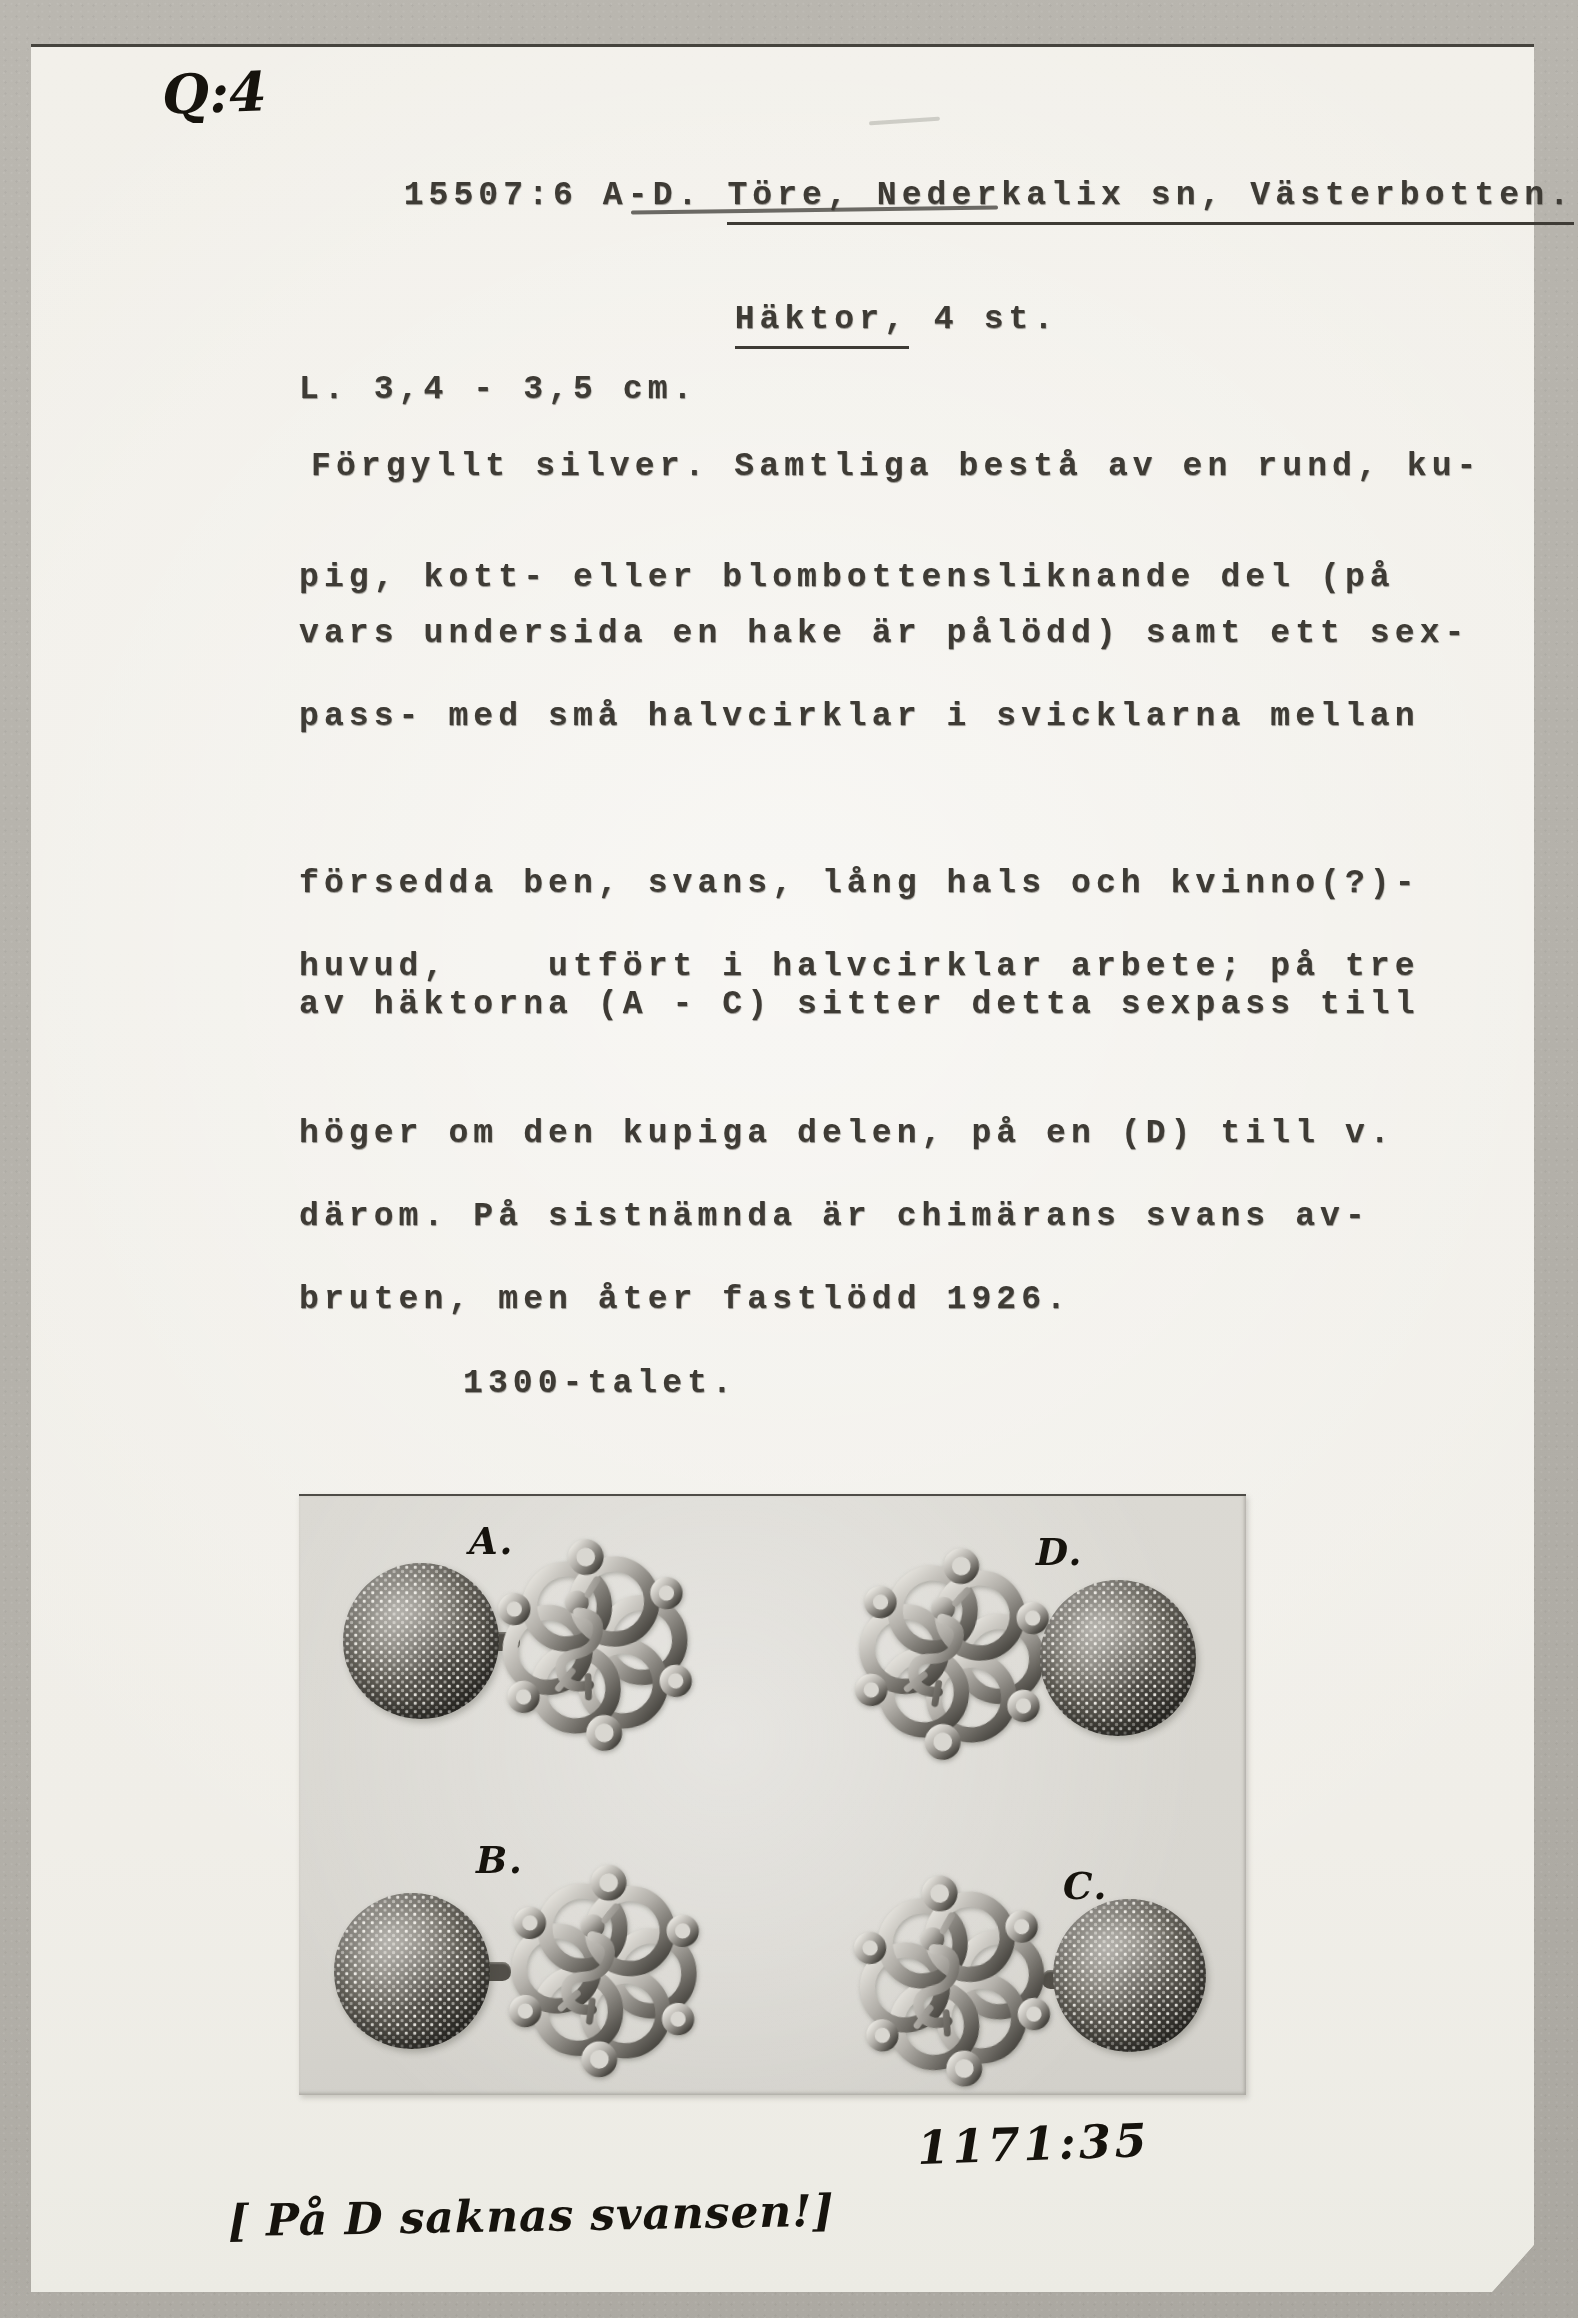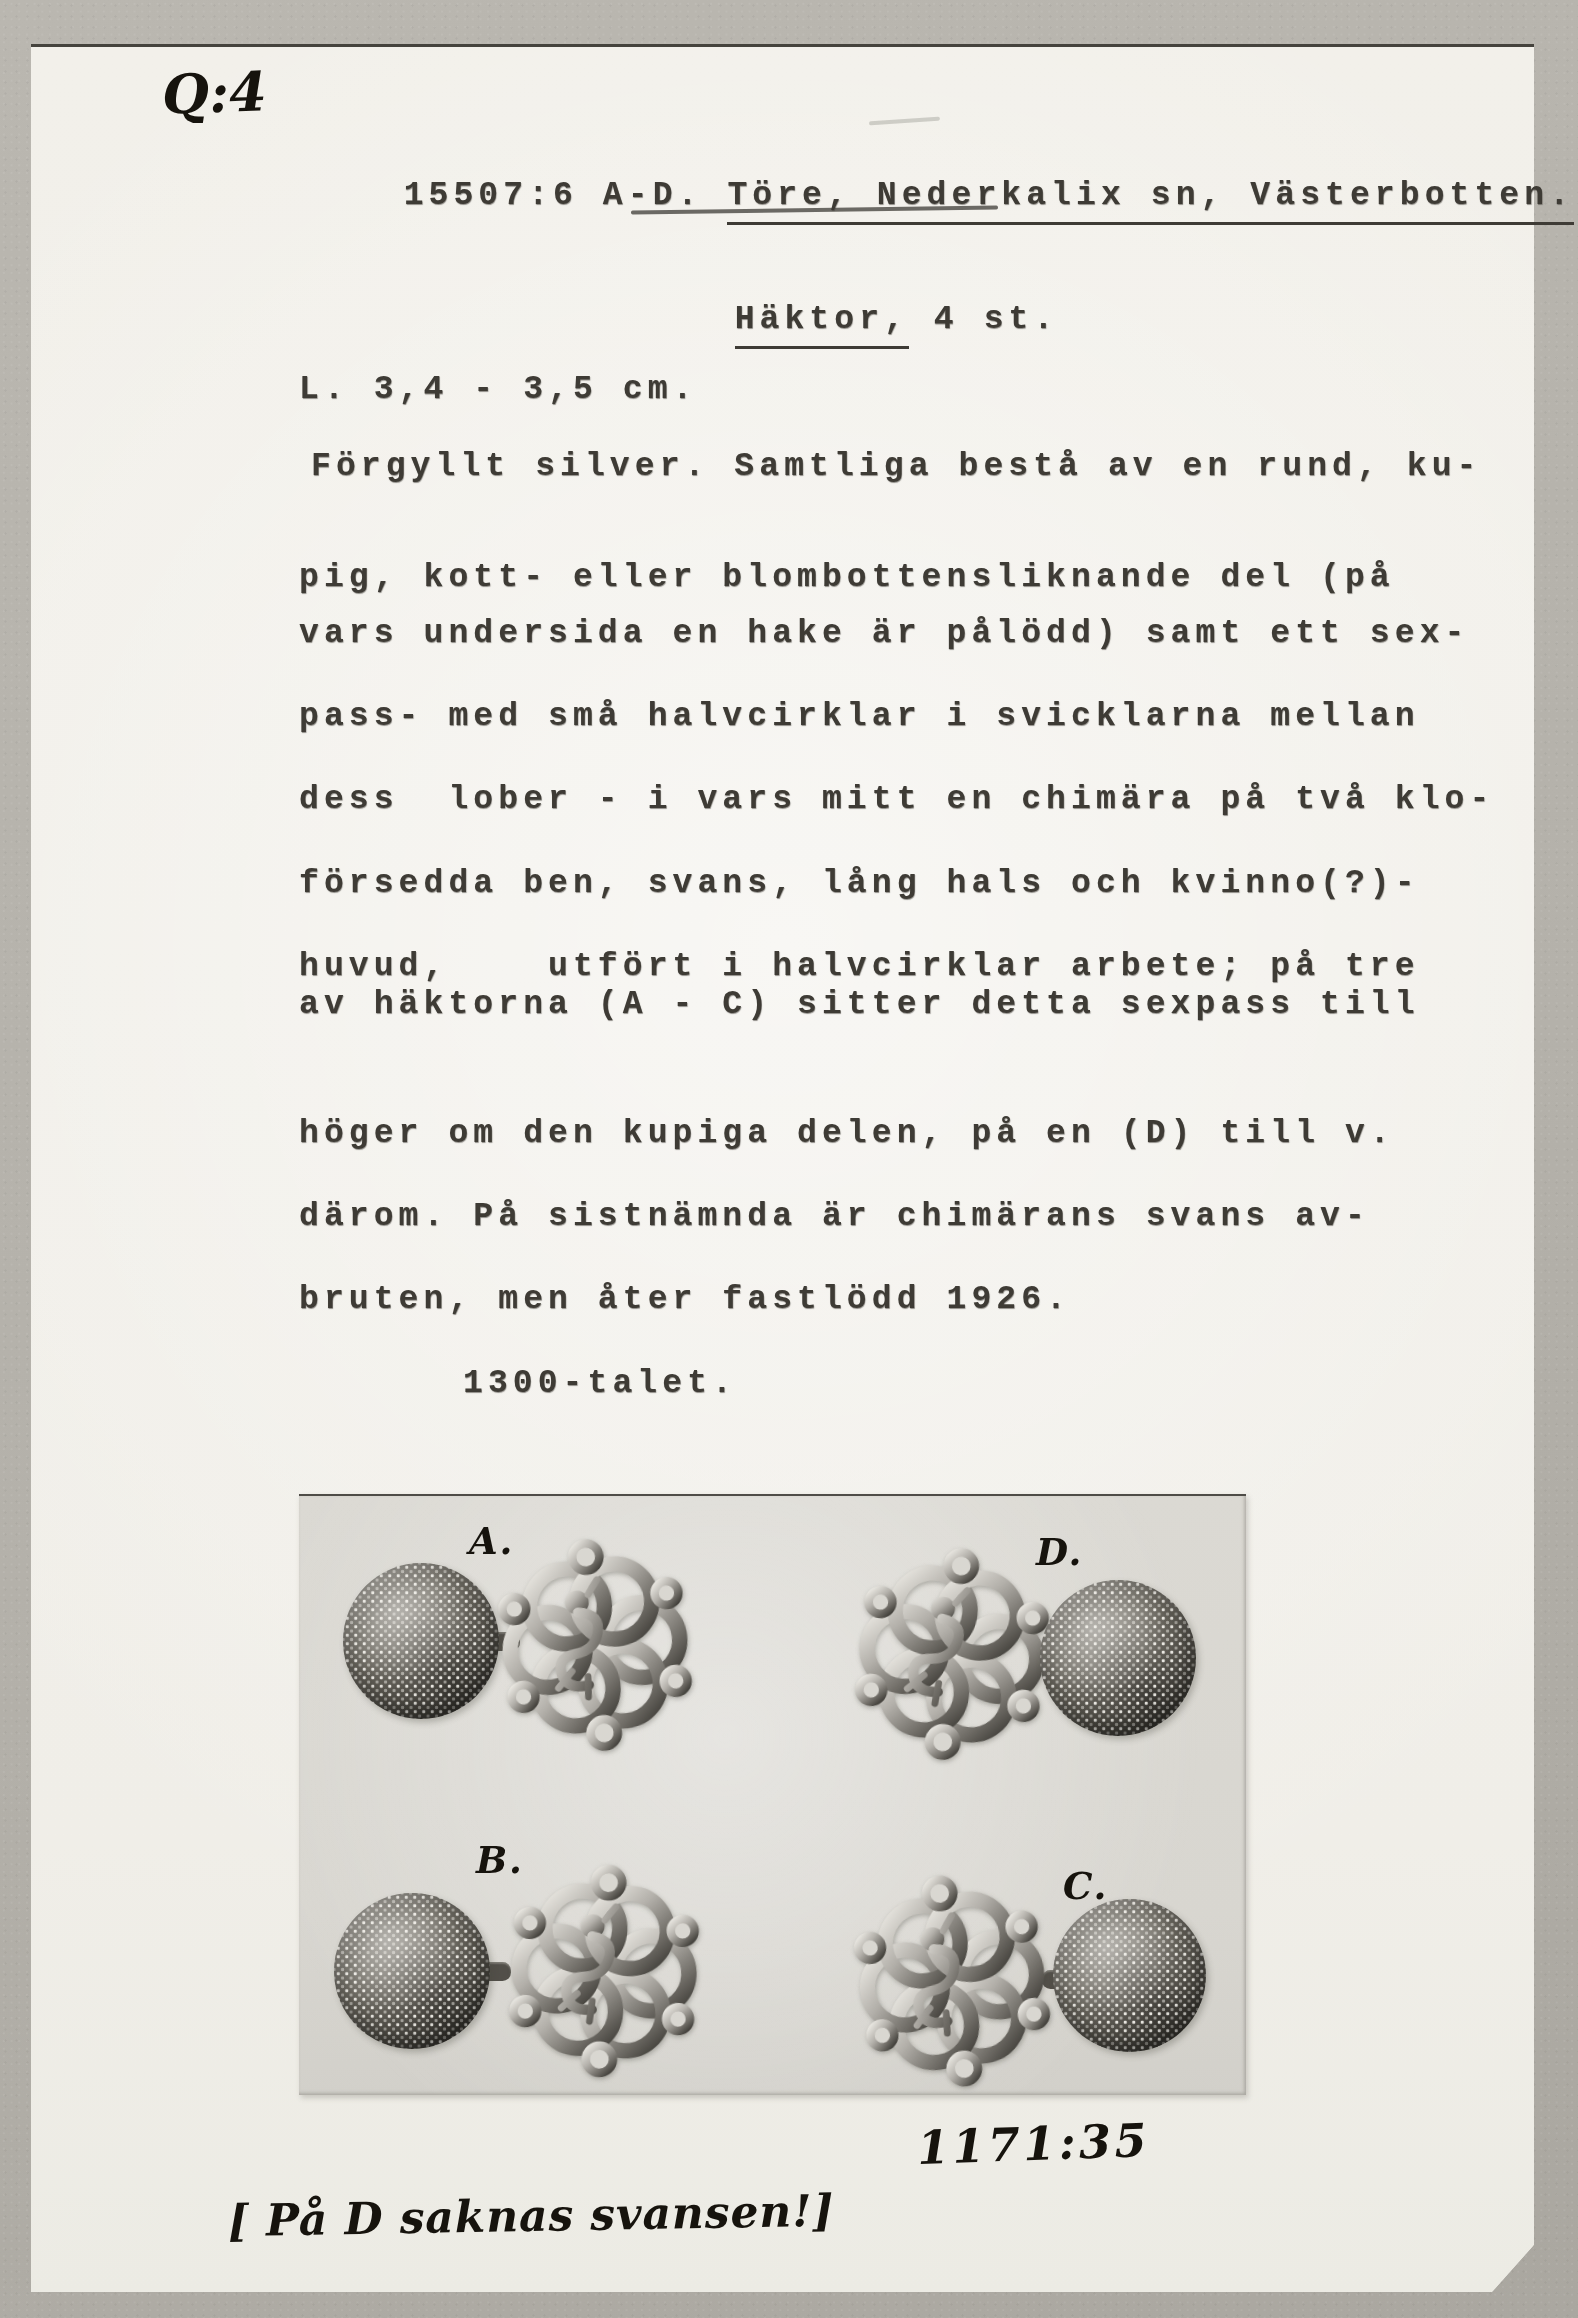--- a/index.html
+++ b/index.html
@@ -83,21 +83,20 @@
   <div class="typed" style="left:635px;top:264px;">
     <span class="u">Häktor,</span><span> 4 st.</span>
   </div>
 
   <div class="typed" style="left:299px;top:353px;margin-top:18px;">L. 3,4 - 3,5 cm.</div>
 
   <div class="typed" style="left:299px;top:448px;margin-left:12px;">Förgyllt silver. Samtliga bestå av en rund, ku-</div>
   <div class="typed" style="left:299px;top:531px;margin-top:28px;">pig, kott- eller blombottensliknande del (på</div>
   <div class="typed" style="left:299px;top:615px;">vars undersida en hake är pålödd) samt ett sex-</div>
   <div class="typed" style="left:299px;top:698px;">pass- med små halvcirklar i svicklarna mellan</div>
-  <div class="typed" style="left:299px;top:781px;">dess  lober - i vars mitt en chimära på två klo-</div>
   <div class="typed" style="left:299px;top:865px;">försedda ben, svans, lång hals och kvinno(?)-</div>
   <div class="typed" style="left:299px;top:948px;">huvud,    utfört i halvcirklar arbete; på tre</div>
   <div class="typed" style="left:299px;top:986px;">av häktorna (A - C) sitter detta sexpass till</div>
   <div class="typed" style="left:299px;top:1115px;">höger om den kupiga delen, på en (D) till v.</div>
   <div class="typed" style="left:299px;top:1198px;">därom. På sistnämnda är chimärans svans av-</div>
   <div class="typed" style="left:299px;top:1281px;">bruten, men åter fastlödd 1926.</div>
   <div class="typed" style="left:463px;top:1365px;">1300-talet.</div>
 
   <div class="photo"></div>
 

